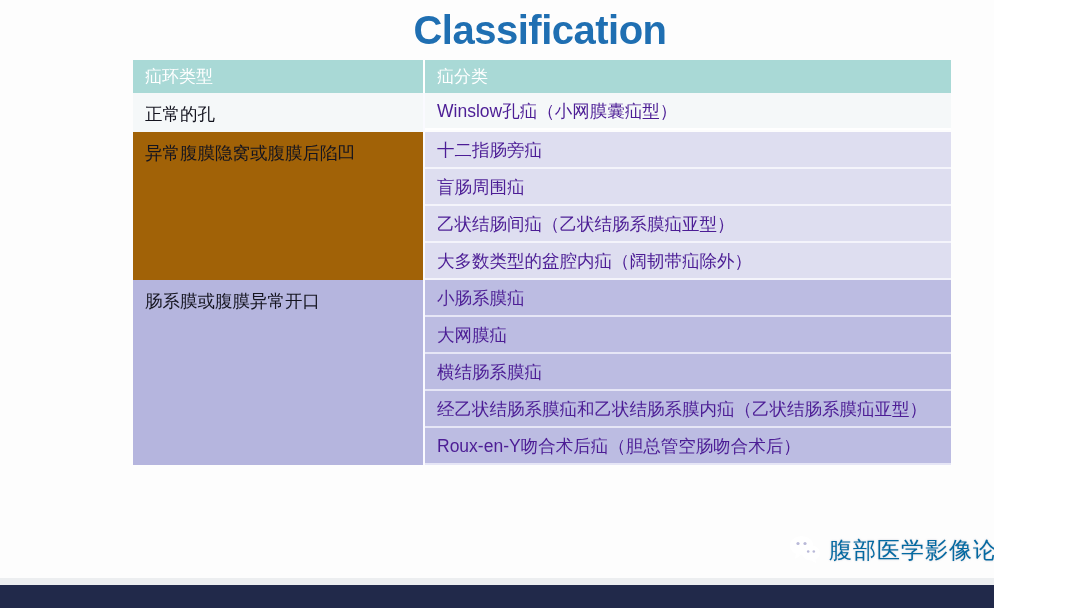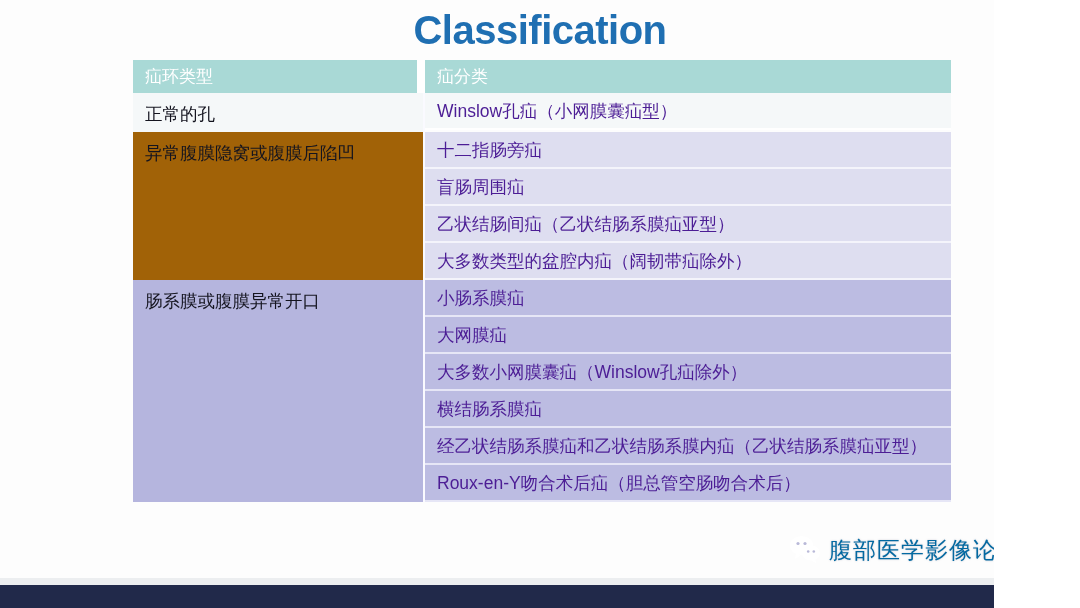--- a/index.html
+++ b/index.html
@@ -59,21 +59,21 @@
     padding: 5px 8px 5px 12px;
     font-size: 17.5px;
     color: #1b1b26;
     line-height: 25px;
     overflow: hidden;
   }
 
   .c-left {
     width: 292px;
     flex: 0 0 292px;
-    border-right: 8px solid #15803d;
+    border-right: 2px solid #15803d;
   }
   .c-right {
     width: 526px;
     flex: 0 0 526px;
   }
 
   
   .hdr .cell {
     background: #a9d9d6;
     color: #ffffff;
@@ -199,21 +199,20 @@
         <div class="item">乙状结肠间疝（乙状结肠系膜疝亚型）</div>
         <div class="item">大多数类型的盆腔内疝（阔韧带疝除外）</div>
       </div>
     </div>
 
     <div class="group g3">
       <div class="group-label">肠系膜或腹膜异常开口</div>
       <div class="group-items">
         <div class="item">小肠系膜疝</div>
         <div class="item">大网膜疝</div>
-        <div class="item">大多数小网膜囊疝（Winslow孔疝除外）</div>
         <div class="item">横结肠系膜疝</div>
         <div class="item">经乙状结肠系膜疝和乙状结肠系膜内疝（乙状结肠系膜疝亚型）</div>
         <div class="item">Roux-en-Y吻合术后疝（胆总管空肠吻合术后）</div>
       </div>
     </div>
 
   </div>
 
   <div id="watermark">
     <span id="wechat-icon">

